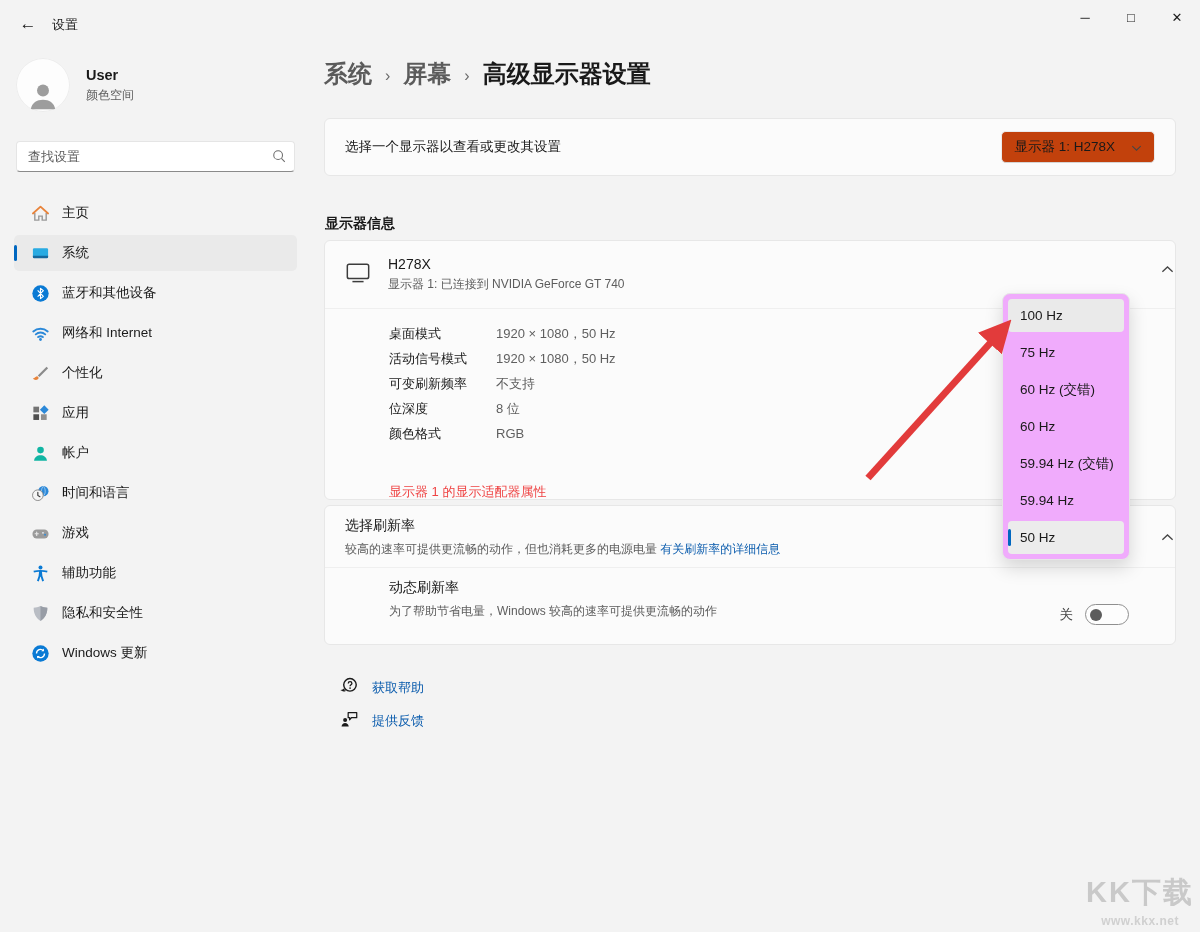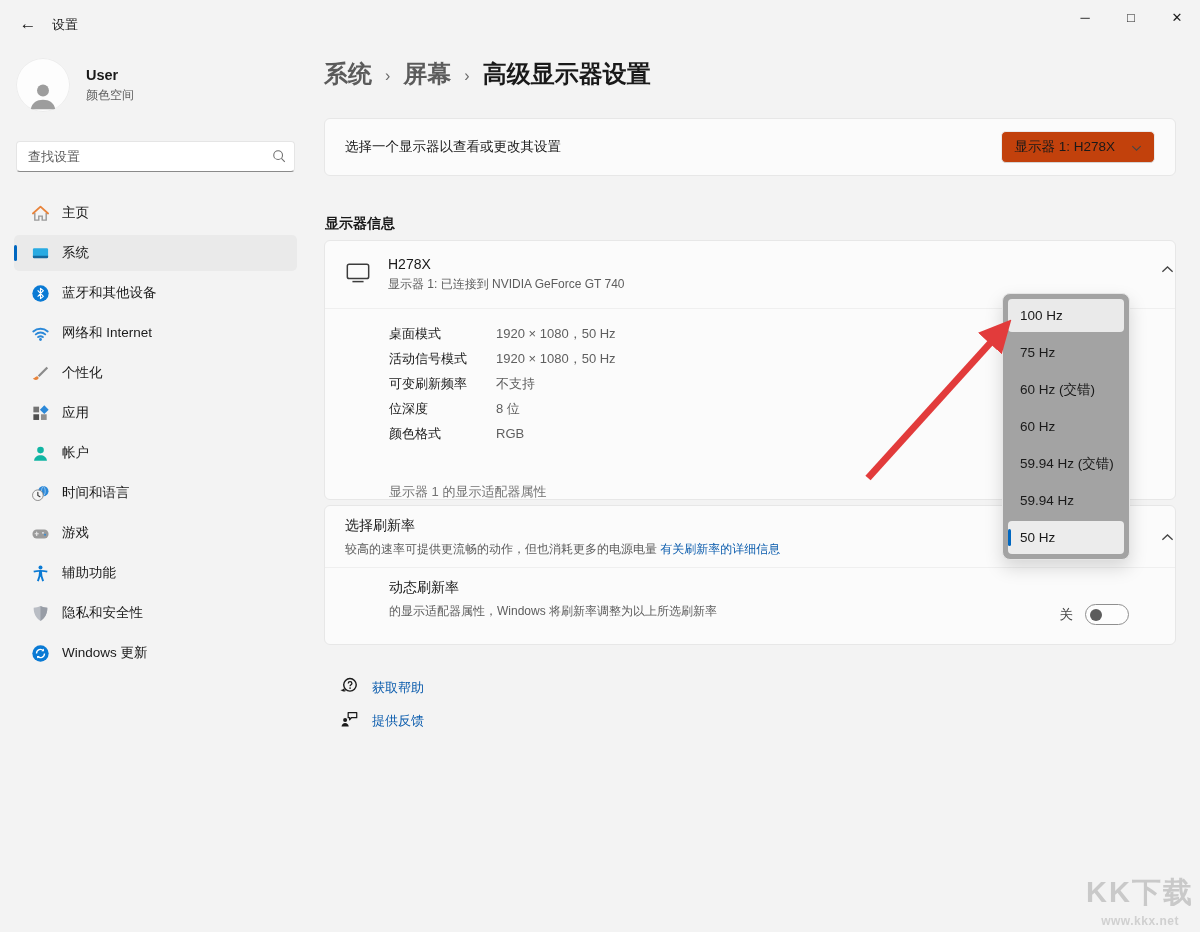--- a/index.html
+++ b/index.html
@@ -66,21 +66,21 @@
   .exp-sub { font-size:12px; color:#5d5d5d; margin-top:4px; }
   .chev { position:absolute; right:18px; width:30px; height:30px; display:flex;
           align-items:center; justify-content:center; cursor:pointer; }
   .chev-card2 { top:254px; }
   .chev-card3 { top:522px; }
 
   .details { position:absolute; left:64px; top:80px; }
   .d-row { display:flex; height:25px; align-items:center; font-size:13px; }
   .d-label { width:107px; color:#191919; }
   .d-value { color:#5f5f5f;text-align:center; }
-  .adapter-link { position:absolute; left:64px; top:242px; font-size:13px; color:#737373; cursor:pointer; }
+  .adapter-link { position:absolute; left:64px; top:242px; font-size:13px; color:#ef4444; cursor:pointer; }
 
   .card3 { top:505px; height:140px; }
   .rr-row1 { height:62px; padding:11px 20px 0 20px; border-bottom:1px solid #efefef; }
   .rr-title { font-size:14px; color:#191919; }
   .rr-desc { font-size:12px; color:#5d5d5d; margin-top:6px; }
   .link { color:#0b5cad; cursor:pointer; }
   .rr-row2 { padding:11px 20px 0 64px; position:relative; height:76px; }
   .drr-title { font-size:14px; color:#191919; }
   .drr-desc { font-size:12px; color:#5d5d5d; margin-top:6px; }
   .drr-note { display:flex; align-items:center; gap:6px; margin-top:5px; font-size:12px; color:#191919; }
@@ -90,21 +90,21 @@
             position:relative; cursor:pointer; }
   .toggle-knob { position:absolute; left:4px; top:3.5px; width:12px; height:12px; border-radius:50%; background:#5c5c5c; }
 
   
   .footer-link { position:absolute; left:340px; display:flex; align-items:center; gap:13px; cursor:pointer; }
   .fl1 { top:676px; }
   .fl2 { top:709px; }
   .footer-label { font-size:13px; color:#0b5cad; }
 
   
-  .flyout { position:absolute; left:1002px; top:293px; width:128px; background:#a3a3a3;
+  .flyout { position:absolute; left:1002px; top:293px; width:128px; background:#f0abfc;
             border:1px solid #e6e6e6; border-radius:8px; padding:5px;
             box-shadow:0 8px 18px rgba(0,0,0,0.15); z-index:10; }
   .dd-option { position:relative; height:33px; margin-bottom:4px; border-radius:4px;
                display:flex; align-items:center; padding-left:12px; font-size:13.5px; color:#191919; cursor:pointer; }
   .dd-option:last-child { margin-bottom:0; }
   .dd-option.hovered { background:#eaeaea; }
   .dd-option.selected { background:#ececec; }
   .dd-accent { position:absolute; left:0; top:8px; width:3px; height:17px; border-radius:2px; background:#0067c0; }
 
   
@@ -335,21 +335,21 @@
 <div class="card card3">
   <div class="rr-row1">
     <div class="rr-title">选择刷新率</div>
     <div class="rr-desc">
       <span>较高的速率可提供更流畅的动作，但也消耗更多的电源电量</span>
       <span class="link">有关刷新率的详细信息</span>
     </div>
   </div>
   <div class="rr-row2">
     <div class="drr-title">动态刷新率</div>
-    <div class="drr-desc">的显示适配器属性，Windows 将刷新率调整为以上所选刷新率</div>
+    <div class="drr-desc">为了帮助节省电量，Windows 较高的速率可提供更流畅的动作</div>
     <div class="toggle-wrap">
       <span class="toggle-label">关</span>
       <div class="toggle">
           <div class="toggle-knob"></div>
         </div>
     </div>
   </div>
 </div>
 <div class="chev chev-card3">
     <svg viewBox="0 0 14 9" width="13" height="9">

